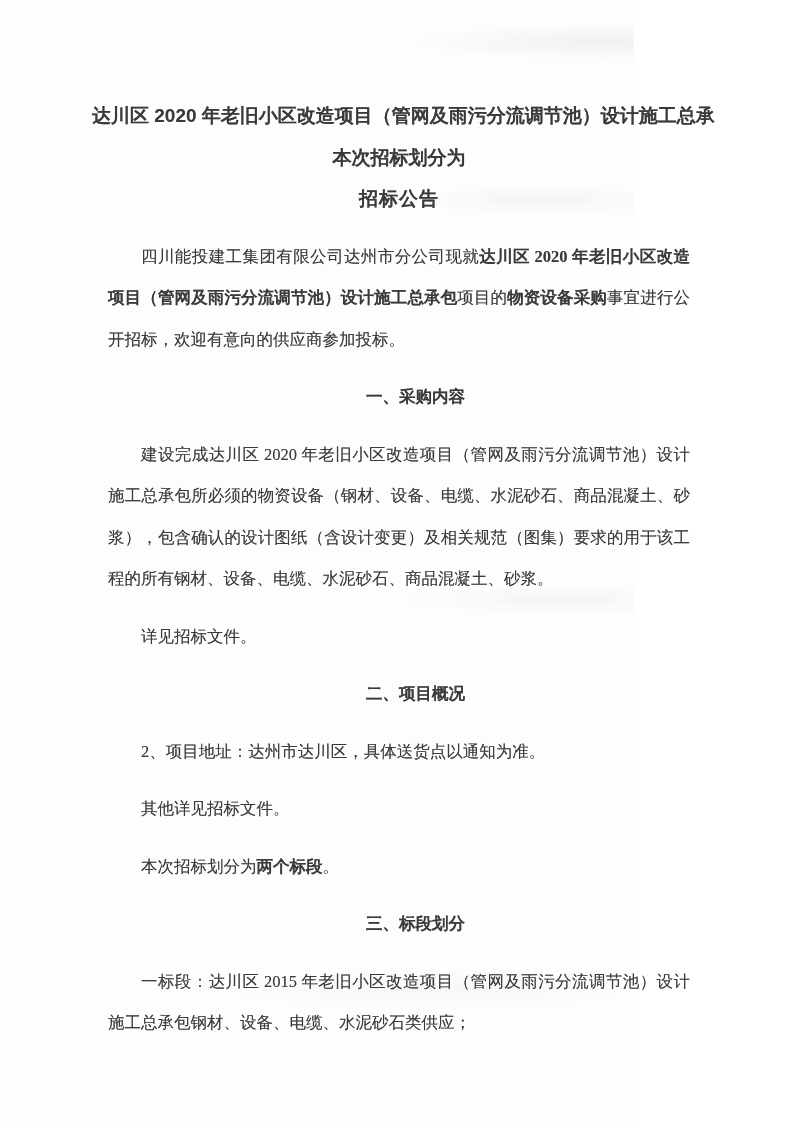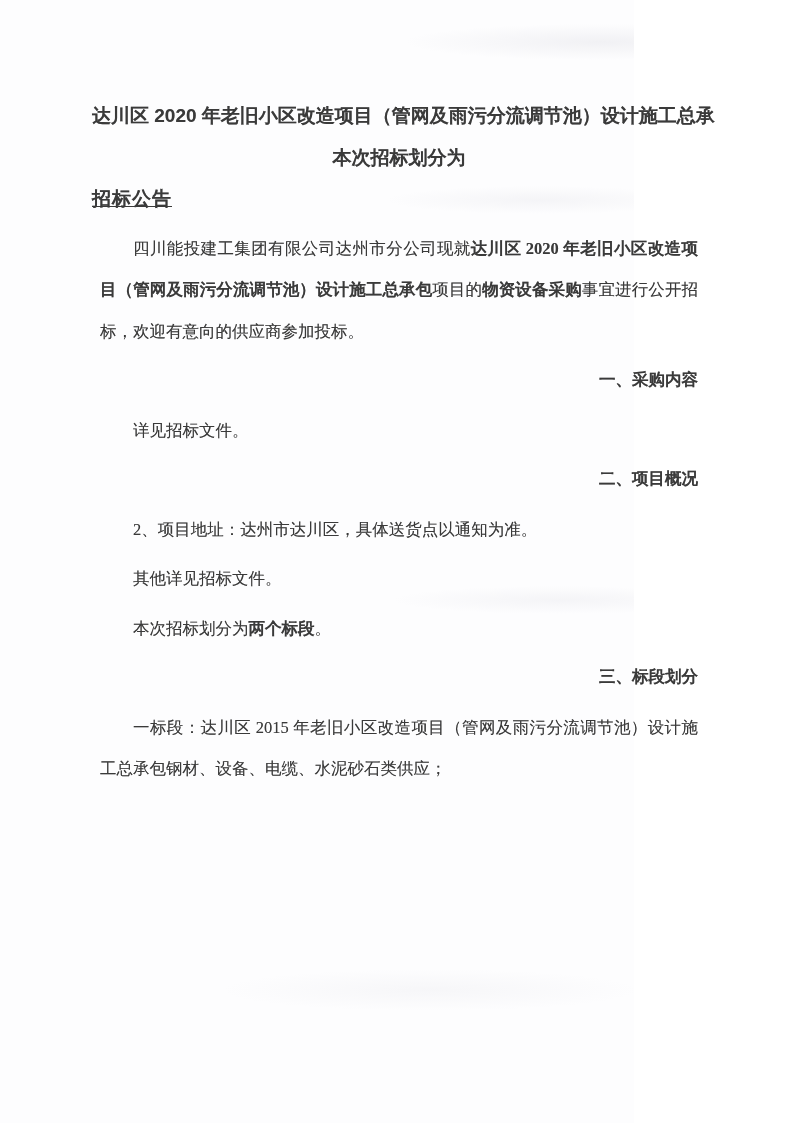--- a/index.html
+++ b/index.html
@@ -37,51 +37,51 @@
     line-height: 41.5px;
     text-align: center;
   }
   .title-line { display: block; white-space: nowrap; }
   .subtitle {
     margin: 0;
     font-family: "Liberation Sans", sans-serif;
     font-weight: 700;
     font-size: 19px;
     line-height: 41.5px;
-    text-align: left;
+    text-align: center;
     letter-spacing: 1px;
-    text-decoration: underline;
   }
   .body-text {
     font-family: "Liberation Serif", serif;
     font-size: 16.5px;
     line-height: 41.5px;
     text-align: justify;
   }
-  .para { margin: 8px; text-indent: 2em; }
+  .para { margin: 16px; text-indent: 2em; }
   .para.heading {
-    font-family: Liberation Mono, monospace;
+    font-family: Liberation Serif, serif;
     font-weight: 700;
-    text-align: right;
+    text-align: center;
   }
   .seg.bold { font-weight: 700; }
 </style>
 </head>
 <body>
 
 <div class="page">
   <div class="content">
     <h1 class="title">
       <span class="title-line">达川区 2020 年老旧小区改造项目（管网及雨污分流调节池）设计施工总承</span>
       <span class="title-line">本次招标划分为</span>
     </h1>
     <h2 class="subtitle">招标公告</h2>
     <div class="body-text" id="doc-body">
         <p class="para"><span class="seg">四川能投建工集团有限公司达州市分公司现就</span><span class="seg bold">达川区 2020 年老旧小区改造项目（管网及雨污分流调节池）设计施工总承包</span><span class="seg">项目的</span><span class="seg bold">物资设备采购</span><span class="seg">事宜进行公开招标，欢迎有意向的供应商参加投标。</span></p>
         <p class="para heading"><span class="seg bold">一、采购内容</span></p>
+        <p class="para"><span class="seg">建设完成达川区 2020 年老旧小区改造项目（管网及雨污分流调节池）设计施工总承包所必须的物资设备（钢材、设备、电缆、水泥砂石、商品混凝土、砂浆），包含确认的设计图纸（含设计变更）及相关规范（图集）要求的用于该工程的所有钢材、设备、电缆、水泥砂石、商品混凝土、砂浆。</span></p>
         <p class="para"><span class="seg">详见招标文件。</span></p>
         <p class="para heading"><span class="seg bold">二、项目概况</span></p>
         <p class="para"><span class="seg">2、项目地址：达州市达川区，具体送货点以通知为准。</span></p>
         <p class="para"><span class="seg">其他详见招标文件。</span></p>
         <p class="para"><span class="seg">本次招标划分为</span><span class="seg bold">两个标段</span><span class="seg">。</span></p>
         <p class="para heading"><span class="seg bold">三、标段划分</span></p>
         <p class="para"><span class="seg">一标段：达川区 2015 年老旧小区改造项目（管网及雨污分流调节池）设计施工总承包钢材、设备、电缆、水泥砂石类供应；</span></p>
       </div>
   </div>
 </div>

